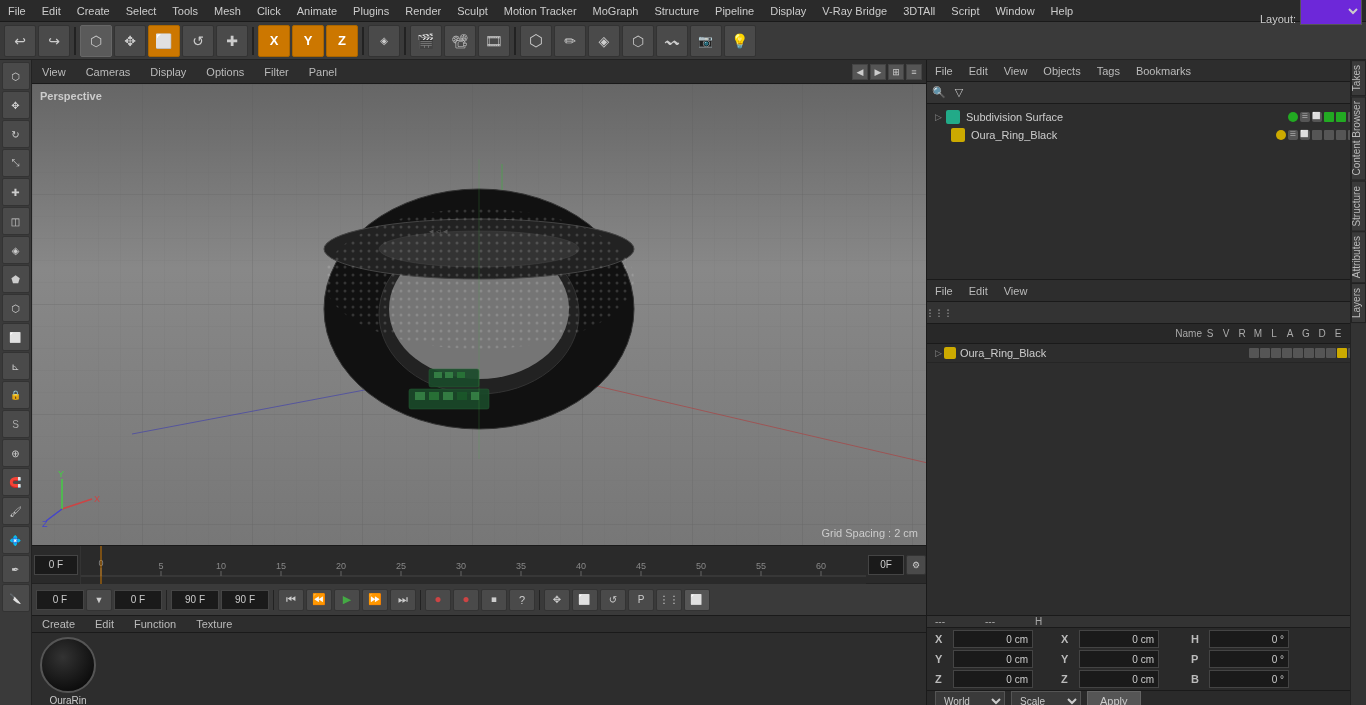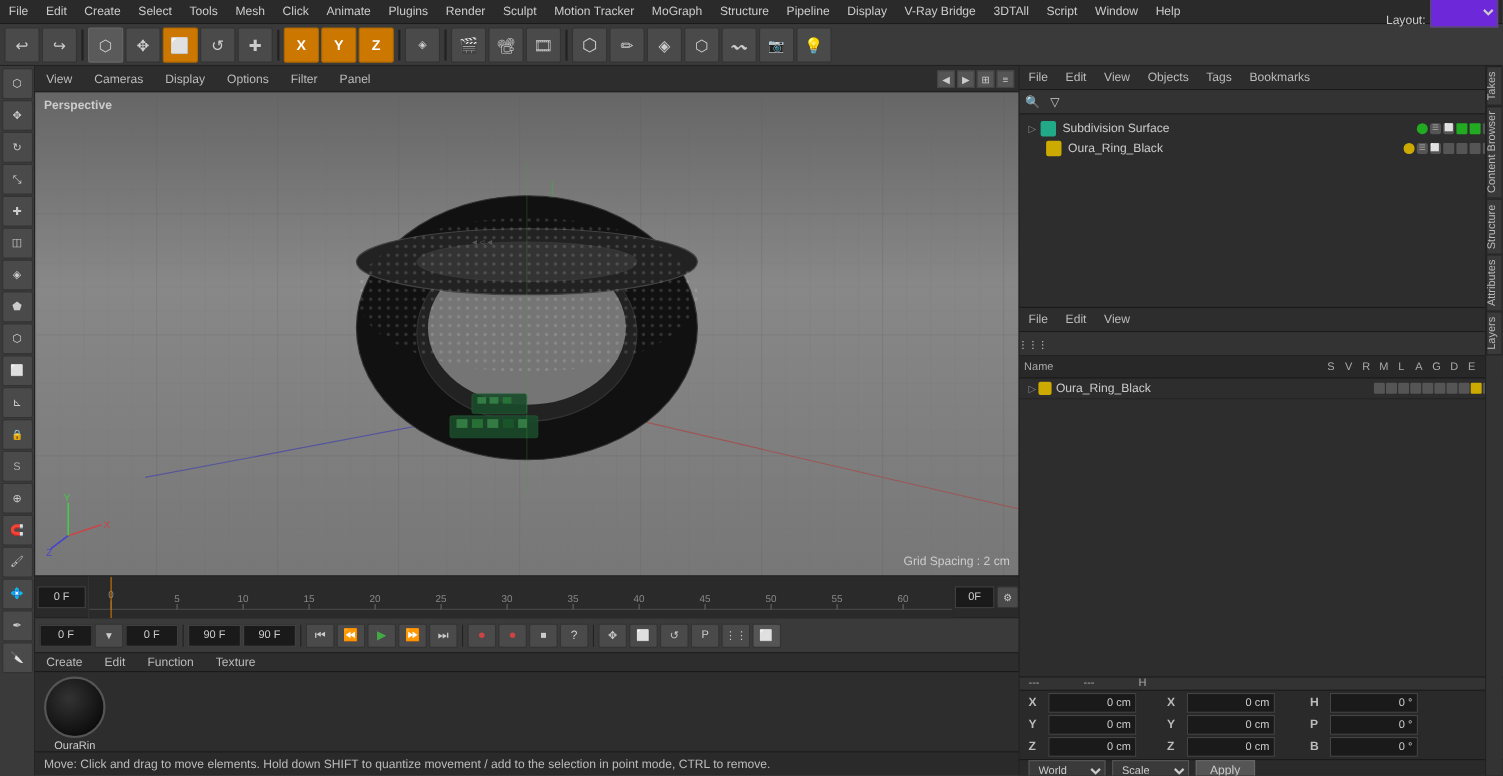--- a/index.html
+++ b/index.html
@@ -349,23 +349,20 @@
         <div class="mat-tab">Texture</div>
       </div>
       <div id="mat-content">
         <div style="display:flex;flex-direction:column;align-items:center;gap:2px;">
           <div id="mat-thumbnail"></div>
           <span style="font-size:10px;color:#ccc;">OuraRin</span>
         </div>
       </div>
     </div>
 
-    <div id="status-bar">
-      <span id="status-text">Move: Click and drag to move elements. Hold down SHIFT to quantize movement / add to the selection in point mode, CTRL to remove.</span>
-    </div>
   </div>
 
   <div id="right-panels" style="position:relative;">
 
     <div id="obj-manager">
       <div id="obj-manager-tabs">
         <div class="obj-tab">File</div>
         <div class="obj-tab">Edit</div>
         <div class="obj-tab">View</div>
         <div class="obj-tab">Objects</div>
@@ -413,21 +410,21 @@
       <div id="attr-tabs">
         <div class="obj-tab">File</div>
         <div class="obj-tab">Edit</div>
         <div class="obj-tab">View</div>
       </div>
       <div id="attr-toolbar">
         <div class="tool-btn" style="width:16px;height:16px;background:none;border:none;font-size:9px;">⋮⋮⋮</div>
       </div>
 
       <div id="attr-col-headers">
-        <span style="flex:1;">Name</span>
+        <span style="flex:1;text-align:right;">Name</span>
         <span style="width:16px;text-align:center;">S</span>
         <span style="width:16px;text-align:center;">V</span>
         <span style="width:16px;text-align:center;">R</span>
         <span style="width:16px;text-align:center;">M</span>
         <span style="width:16px;text-align:center;">L</span>
         <span style="width:16px;text-align:center;">A</span>
         <span style="width:16px;text-align:center;">G</span>
         <span style="width:16px;text-align:center;">D</span>
         <span style="width:16px;text-align:center;">E</span>
         <span style="width:16px;text-align:center;">X</span>

